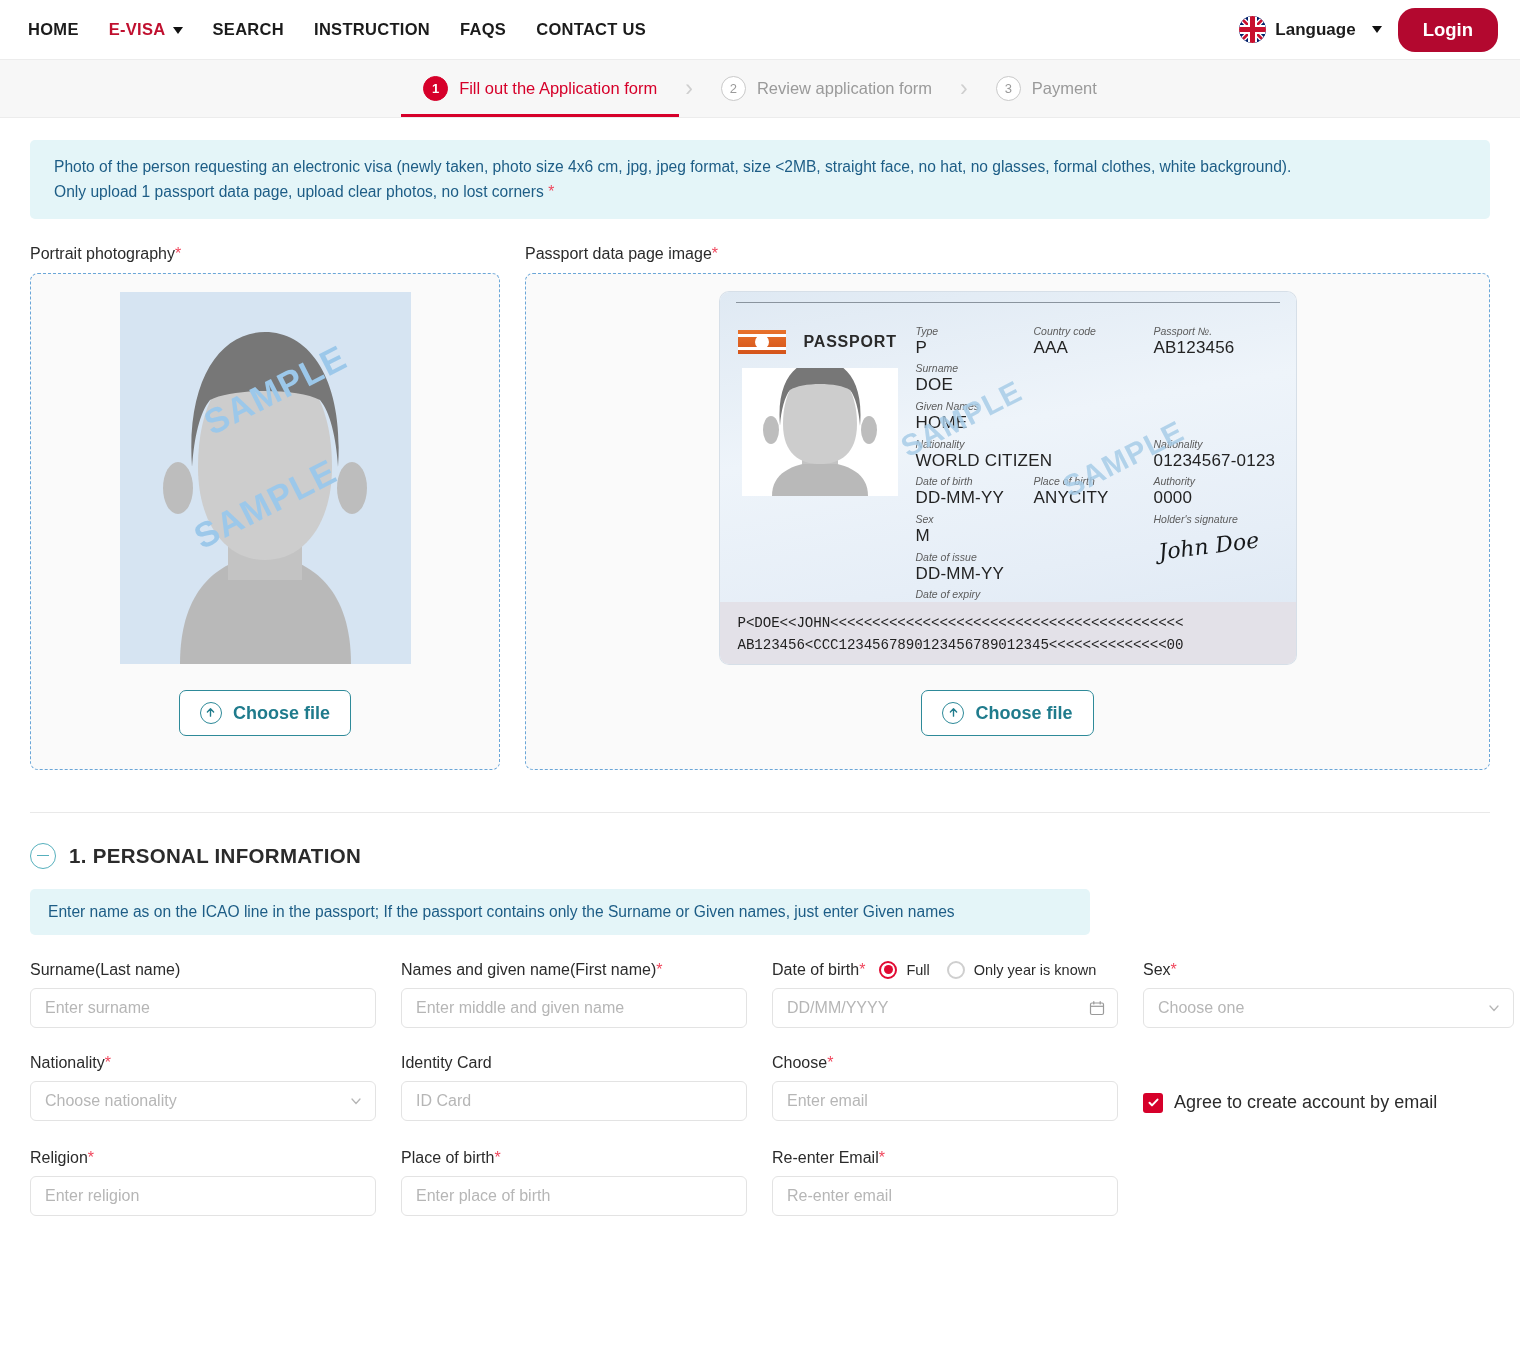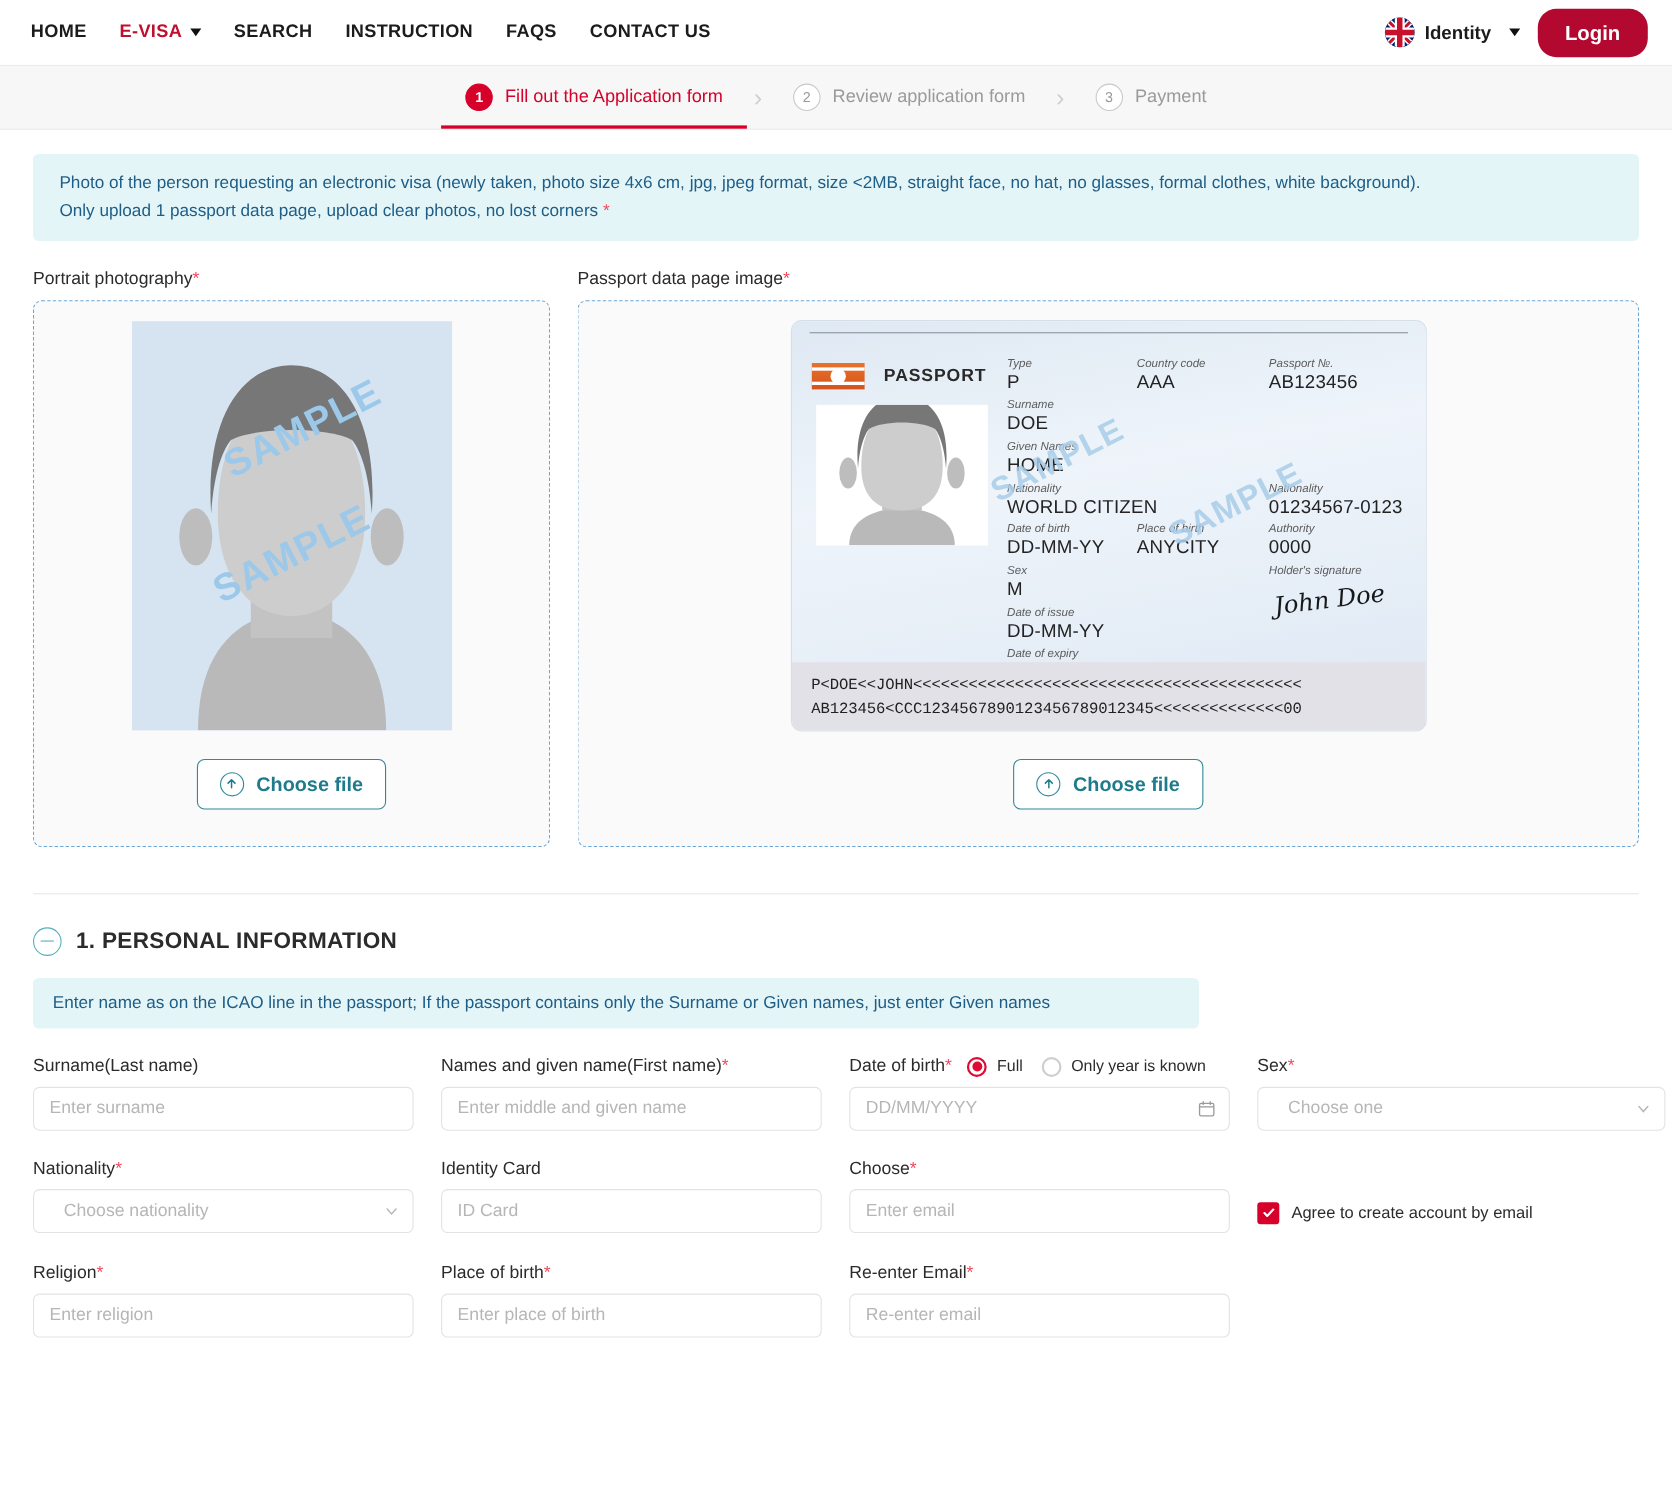--- a/index.html
+++ b/index.html
@@ -364,21 +364,21 @@
     top: 50%;
     transform: translateY(-50%);
     pointer-events: none;
     display: flex;
   }
   .select-like {
     width: 100%;
     height: 40px;
     border: 1px solid #e3e3e3;
     border-radius: 6px;
-    padding: 0 27px;
+    padding: 0 14px;
     font-size: 16px;
     color: #b6b6b6;
     background: #fff;
     display: flex;
     align-items: center;
     cursor: pointer;
   }
 
   .radio-group { display: flex; align-items: center; gap: 9px; margin-left: 14px; }
   .radio {
@@ -400,21 +400,21 @@
     height: 40px;
     margin-top: 29px;
   }
   .chk {
     width: 20px; height: 20px;
     background: #d6002a;
     border-radius: 3px;
     display: flex; align-items: center; justify-content: center;
     flex: none; cursor: pointer;
   }
-  .chk-label { font-size: 15px; color: #2b2b2b; white-space: nowrap; }
+  .chk-label { font-size: 18px; color: #2b2b2b; white-space: nowrap; }
 </style>
 </head>
 <body>
 
 <div class="topnav">
   <div class="nav-links">
     <div class="nav-link"><span>HOME</span></div>
     <div class="nav-link active"><span>E-VISA</span><span class="caret-down"></span></div>
     <div class="nav-link"><span>SEARCH</span></div>
     <div class="nav-link"><span>INSTRUCTION</span></div>
@@ -431,21 +431,21 @@
             </clipPath>
           <g clip-path="url(#c)">
             <rect width="60" height="60" fill="#012169"></rect>
             <path d="M0,0 L60,60 M60,0 L0,60" stroke="#fff" stroke-width="12"></path>
             <path d="M0,0 L60,60 M60,0 L0,60" stroke="#C8102E" stroke-width="6"></path>
             <path d="M30,0 V60 M0,30 H60" stroke="#fff" stroke-width="20"></path>
             <path d="M30,0 V60 M0,30 H60" stroke="#C8102E" stroke-width="11"></path>
           </g>
         </svg>
       </span>
-      <span class="lang-label">Identity</span>
+      <span class="lang-label">Language</span>
       <span class="caret-down"></span>
     </div>
     <button class="login-btn">Login</button>
   </div>
 </div>
 
 <div class="stepper">
   <div class="step active">
     <span class="step-num">1</span>
     <span class="step-label">Fill out the Application form</span>

